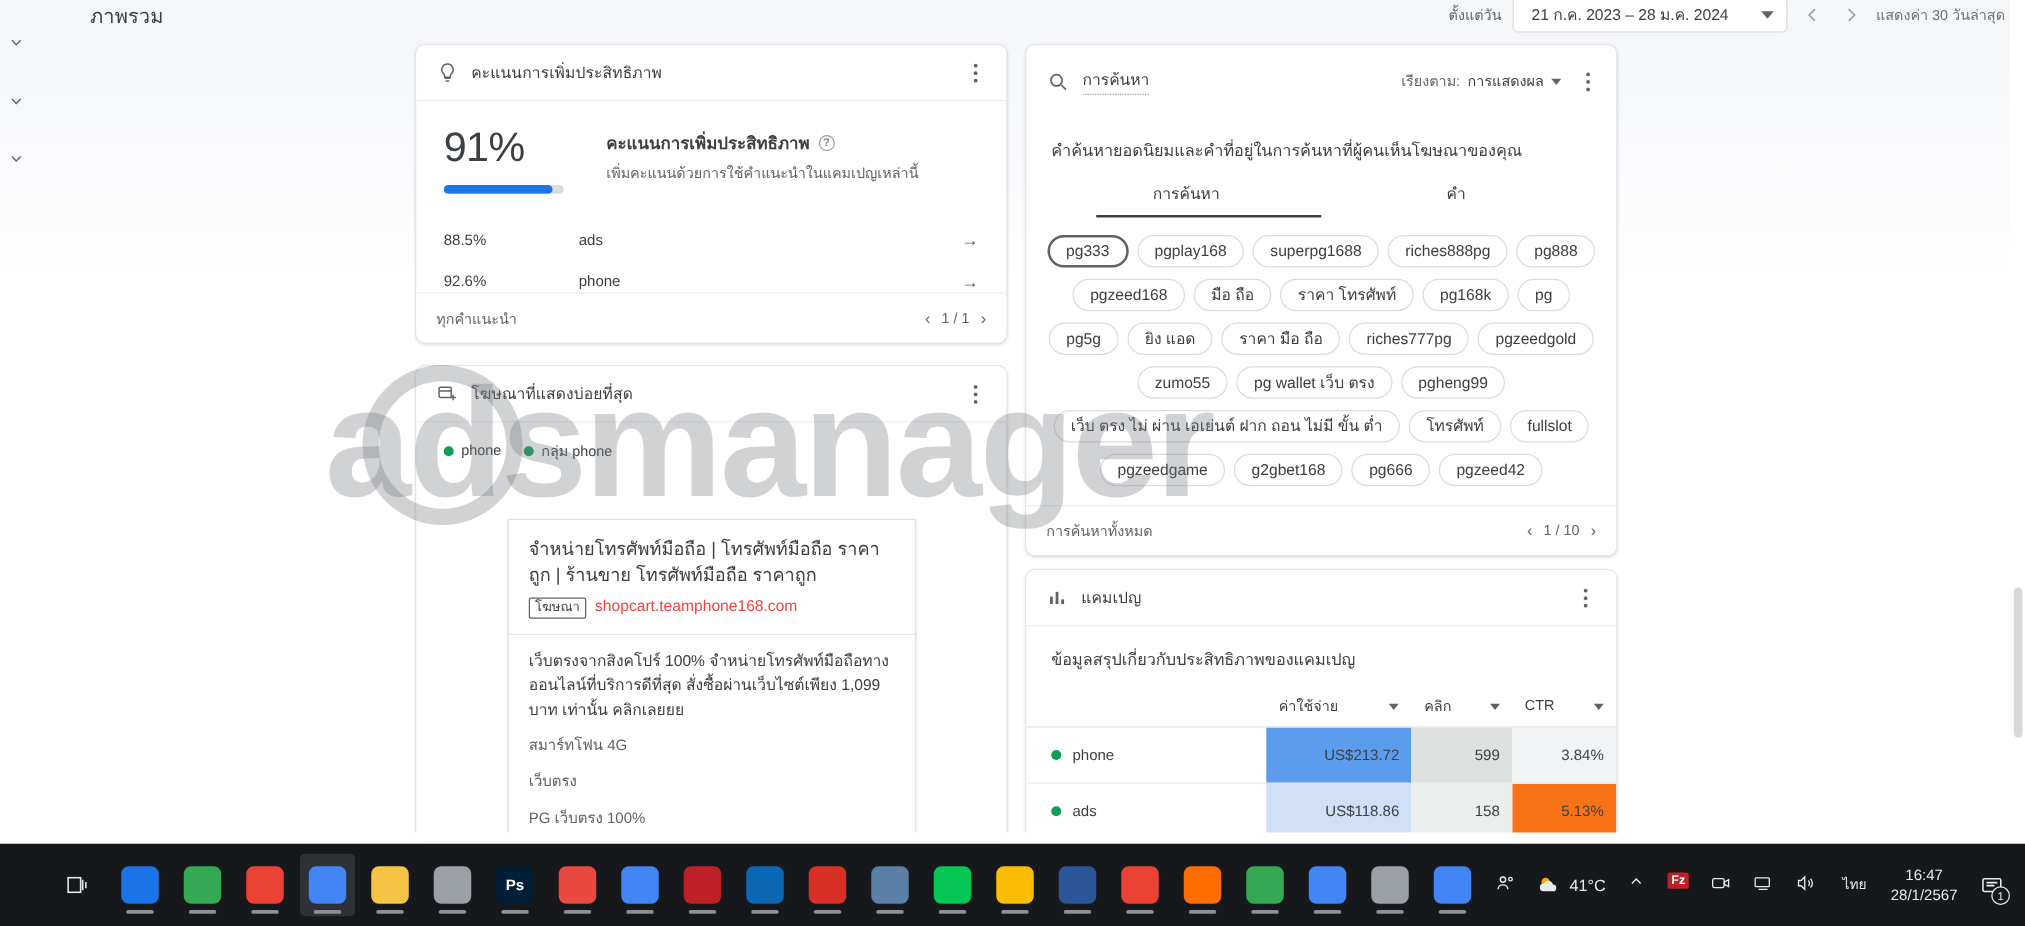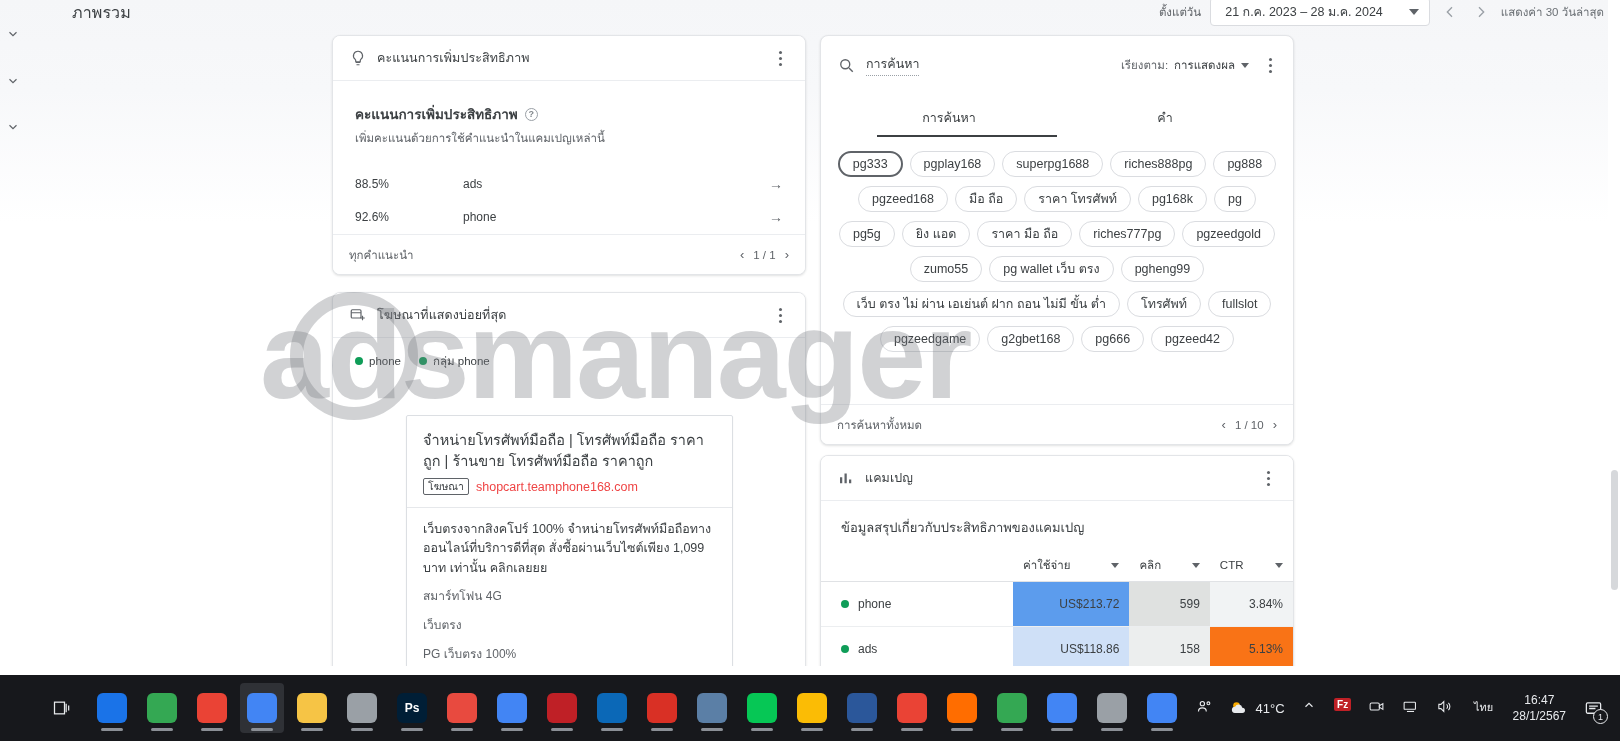--- a/index.html
+++ b/index.html
@@ -170,21 +170,21 @@
     position: absolute; left: 73px; top: 122px;
     width: 327px; background: #fff;
     border: 1px solid #dcdfe3; border-radius: 2px;
     box-shadow: 0 1px 2px rgba(0,0,0,.06);
   }
   .adbox-top { padding: 14px 16px 12px 16px; border-bottom: 1px solid #e6e8eb; }
   .ad-title {
     font-size: 14.5px; line-height: 1.45; color: #1a0dab;
     color: #3c4043;
   }
-  .ad-url-line { margin-top: 6px; display: flex; align-items: center; gap: 7px; }
+  .ad-url-line { margin-top: 6px; display: flex; gap: 7px; }
   .ad-badge {
     font-size: 10.5px; color: #3c4043; border: 1px solid #5f6368;
     border-radius: 2px; padding: 0px 4px; line-height: 15px;
   }
   .ad-url { font-size: 12.5px; color: #ef4444; }
   .adbox-body { padding: 12px 16px 14px 16px; }
   .ad-desc { font-size: 12.5px; line-height: 1.55; color: #3c4043; }
   .ad-sub { margin-top: 8px; font-size: 12px; color: #5f6368; }
   .ad-sub + .ad-sub { margin-top: 10px; }
 
@@ -403,20 +403,26 @@
       <span class="title">คะแนนการเพิ่มประสิทธิภาพ</span>
       <span class="spacer"></span>
       <span class="kebab">
           <i></i>
           <i></i>
           <i></i>
         </span>
     </div>
 
     <div class="opt-body">
+      <div class="opt-left">
+        <div class="score-val">91%</div>
+        <div class="score-bar">
+            <span id="score-fill" style="width: 91%;"></span>
+          </div>
+      </div>
       <div class="opt-right">
         <div class="opt-h">
           <span>คะแนนการเพิ่มประสิทธิภาพ</span>
           <span class="qmark">?</span>
         </div>
         <div class="opt-sub">เพิ่มคะแนนด้วยการใช้คำแนะนำในแคมเปญเหล่านี้</div>
       </div>
     </div>
 
     <div class="opt-rows">
@@ -505,20 +511,21 @@
         <span class="cap">การแสดงผล</span>
         <span class="tri"></span>
       </span>
       <span class="kebab" style="margin-left:10px">
           <i></i>
           <i></i>
           <i></i>
         </span>
     </div>
 
+    <div class="search-sub">คำค้นหายอดนิยมและคำที่อยู่ในการค้นหาที่ผู้คนเห็นโฆษณาของคุณ</div>
 
     <div class="tabs">
       <div class="tab active">การค้นหา</div>
       <div class="tab">คำ</div>
       <div class="tab-underline"></div>
     </div>
 
     <div class="chips" id="chips-container">
         <div class="chip sel">pg333</div>
         <div class="chip">pgplay168</div>

